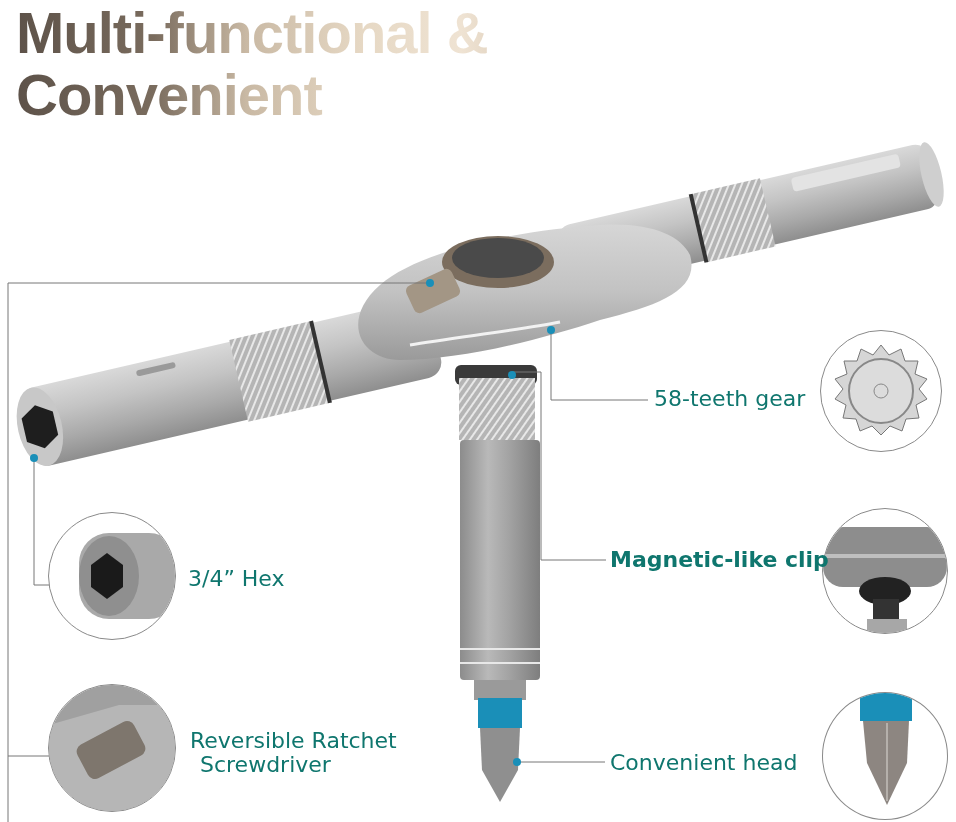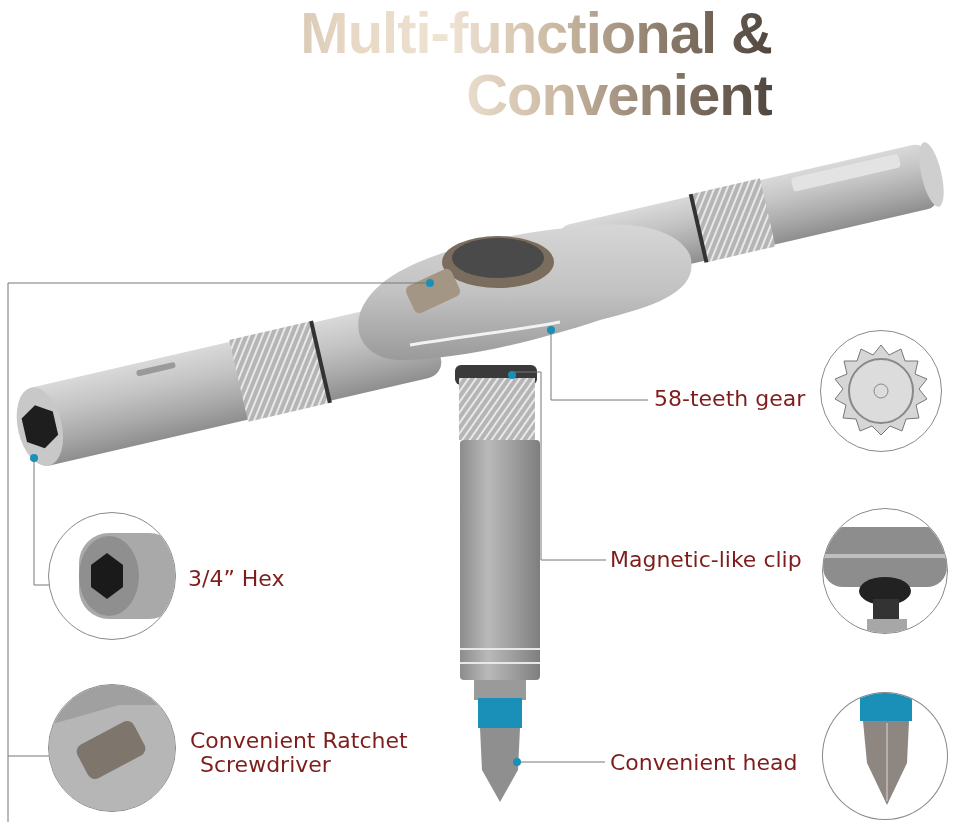--- a/index.html
+++ b/index.html
@@ -1,21 +1,21 @@
 <!DOCTYPE html>
 <html><head>
 <meta charset="utf-8">
 <style>
   html,body{margin:0;padding:0;background:#fff;}
   body{width:956px;height:822px;position:relative;overflow:hidden;font-family:"Liberation Sans",sans-serif;}
-  .title{position:absolute;left:4px;top:2px;width:768px;text-align:right;font-family:"Liberation Sans",sans-serif;font-weight:bold;font-size:58px;letter-spacing:-1px;line-height:62px;
+  .title{position:absolute;left:16px;top:2px;width:768px;text-align:left;font-family:"Liberation Sans",sans-serif;font-weight:bold;font-size:58px;letter-spacing:-1px;line-height:62px;
     background:linear-gradient(90deg,#5d5249 0%,#7a6c5e 18%,#c9b9a4 30%,#e6d8c4 45%,#efe3d3 58%,#cbb9a2 72%,#8b7b6a 86%,#4f463e 100%);
     -webkit-background-clip:text;background-clip:text;color:transparent;}
   .stage{position:absolute;left:0;top:0;width:956px;height:822px;}
-  .label{position:absolute;font-family:"DejaVu Sans",sans-serif;font-size:22px;color:#7f1d1d;line-height:26px;white-space:nowrap;}
+  .label{position:absolute;font-family:"DejaVu Sans",sans-serif;font-size:22px;color:#0f766e;line-height:26px;white-space:nowrap;}
   .circle{position:absolute;border-radius:50%;border:1.5px solid #8a8a8a;background:#fff;overflow:hidden;}
 </style>
 </head>
 <body>
 
 <div class="title">Multi-functional &amp; Convenient</div>
 
 <svg class="stage" width="956" height="822" viewBox="0 0 956 822">
   <defs>
     <linearGradient id="tubeG" x1="0" y1="0" x2="0" y2="1">
@@ -131,17 +131,17 @@
 
 <div class="circle" style="left:48px;top:684px;width:126px;height:126px;">
   <svg width="126" height="126" viewBox="0 0 126 126">
     <rect x="0" y="0" width="126" height="126" fill="#a0a0a0"></rect>
     <polygon points="0,40 70,20 126,20 126,126 0,126" fill="#b6b6b6"></polygon>
     <rect x="30" y="46" width="64" height="38" rx="8" transform="rotate(-28 62 65)" fill="#7e766d"></rect>
   </svg>
 </div>
 
 <div class="label" style="left:654px;top:386px;">58-teeth gear</div>
-<div class="label" style="left:610px;top:547px;">Magnetic-like clip</div>
+<div class="label" style="left:610px;top:547px;font-weight:bold;">Magnetic-like clip</div>
 <div class="label" style="left:610px;top:750px;">Convenient head</div>
 <div class="label" style="left:188px;top:566px;">3/4” Hex</div>
-<div class="label" style="left:190px;top:728px;">Convenient Ratchet</div>
+<div class="label" style="left:190px;top:728px;">Reversible Ratchet</div>
 <div class="label" style="left:200px;top:752px;">Screwdriver</div>
 
 </body></html>

